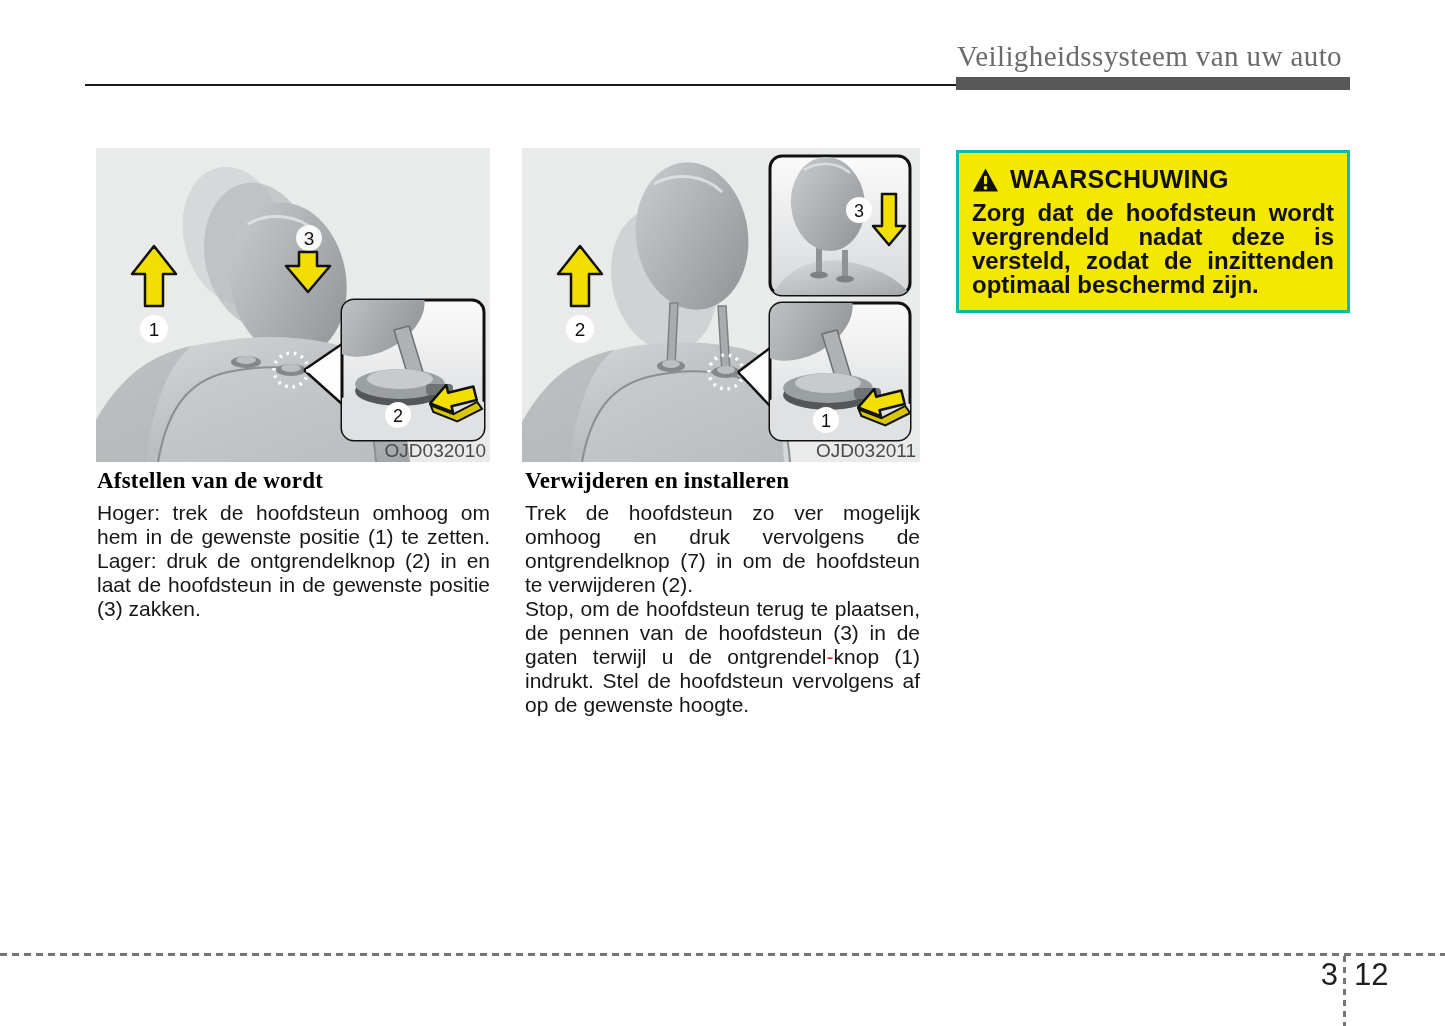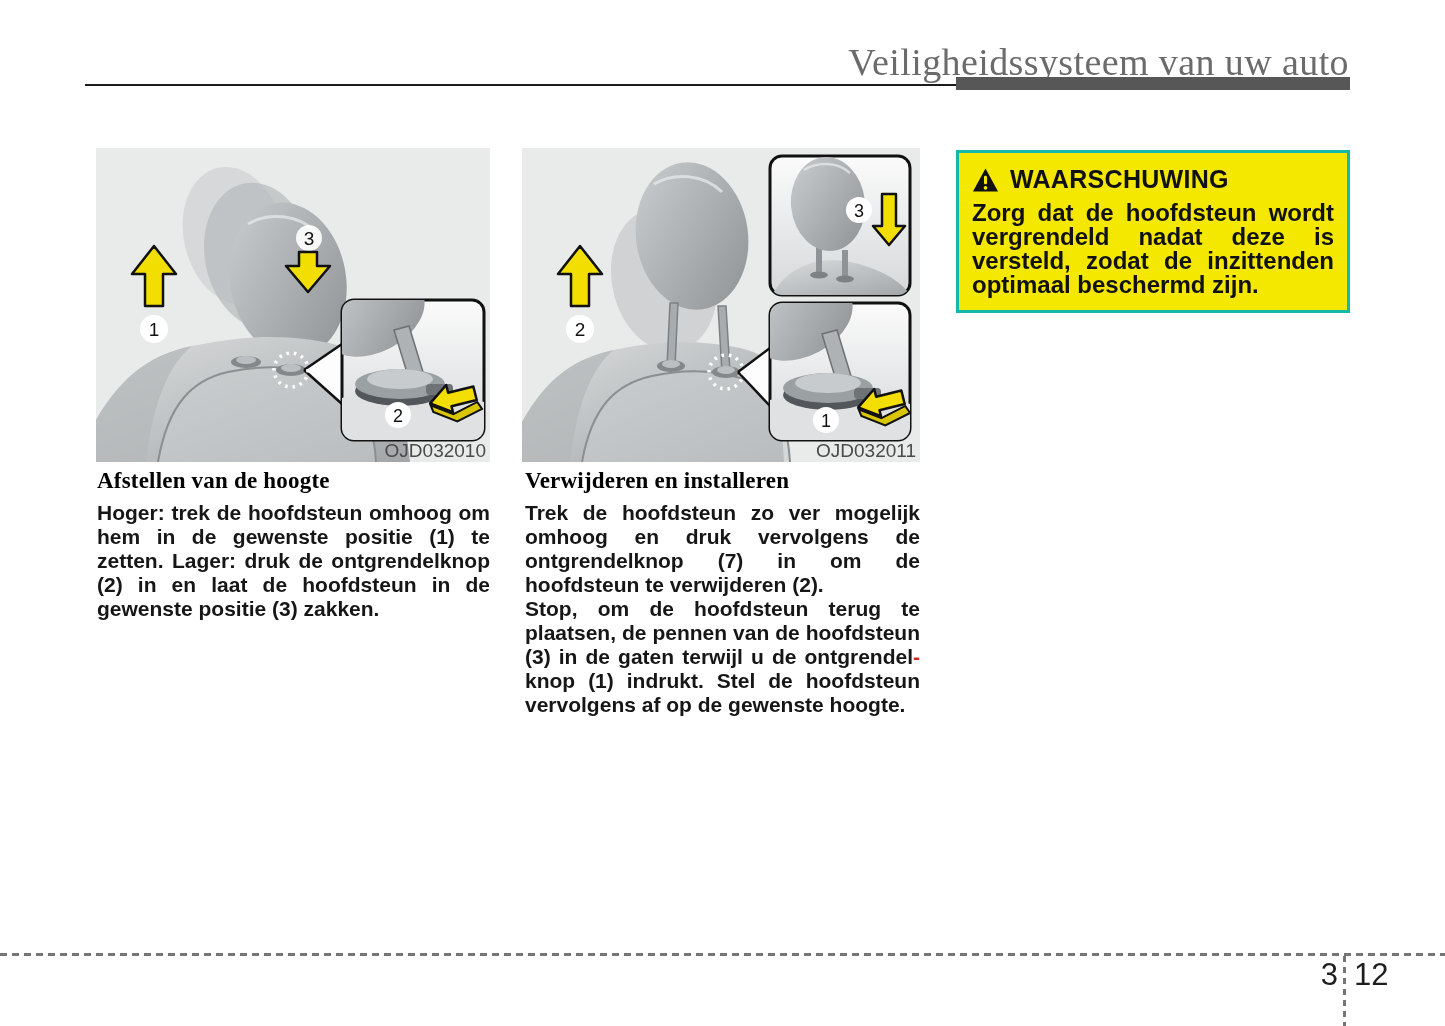--- a/index.html
+++ b/index.html
@@ -1,23 +1,23 @@
 <!DOCTYPE html>
 <html><head>
 <meta charset="utf-8">
 <style>
   * { margin:0; padding:0; box-sizing:border-box; }
   body { background:#fff; font-family:"Liberation Sans", sans-serif; }
   .page { position:relative; width:1445px; height:1026px; background:#ffffff; overflow:hidden; }
 
   
   .header-title {
-    position:absolute; top:40px; right:96px;
+    position:absolute; top:40px; right:103px;
     font-family:"Liberation Serif", serif; font-weight:400;
-    font-size:38px; color:#6b6b6b; letter-spacing:0.4px; white-space:nowrap;
+    font-size:29px; color:#6b6b6b; letter-spacing:0.4px; white-space:nowrap;
   }
   .rule-thin { position:absolute; top:84px; left:85px; width:871px; height:2px; background:#1c1c1c; }
   .rule-thick { position:absolute; top:77px; left:956px; width:394px; height:13px; background:#575757; }
 
   
   .figure { position:absolute; top:148px; }
   .figure svg { display:block; }
   #figure1 { left:96px; width:394px; height:314px; }
   #figure2 { left:522px; width:398px; height:314px; }
 
@@ -35,21 +35,21 @@
 
   
   .col { position:absolute; top:468px; }
   #col1 { left:97px;  width:393px; }
   #col2 { left:525px; width:395px; }
   .sec-heading {
     font-family:"Liberation Serif", serif; font-weight:bold;
     font-size:23px; color:#000; margin-bottom:7px; letter-spacing:0.2px;
   }
   .body-p {
-    font-size:21px; line-height:24px; color:#161616; text-align:justify;font-weight:bold;
+    font-size:21px; line-height:24px; color:#161616; text-align:justify;
   }
   .body-p + .body-p { }
   .red-hyphen { color:#CC2A1E; }
 
   
   .dash-h {
     position:absolute; left:0; top:953px; width:1445px; height:3px;
     background:repeating-linear-gradient(90deg,#757575 0 7px, transparent 7px 12px);
   }
   .dash-v {
@@ -247,21 +247,21 @@
         <path d="M12 0.5 L23.5 21.5 H0.5 Z" fill="#111"></path>
         <rect x="10.6" y="7" width="2.8" height="8" rx="1.2" fill="#F5E800"></rect>
         <circle cx="12" cy="18.2" r="1.7" fill="#F5E800"></circle>
       </svg>
       <span class="warning-title">WAARSCHUWING</span>
     </div>
     <div class="warning-body">Zorg dat de hoofdsteun wordt vergrendeld nadat deze is versteld, zodat de inzittenden optimaal beschermd zijn.</div>
   </div>
 
   <div class="col" id="col1">
-    <div class="sec-heading">Afstellen van de hoogte</div>
+    <div class="sec-heading">Afstellen van de wordt</div>
     <p class="body-p">Hoger: trek de hoofdsteun omhoog om hem in de gewenste positie (1) te zetten. Lager: druk de ontgrendelknop (2) in en laat de hoofdsteun in de gewenste positie (3) zakken.</p>
   </div>
 
   <div class="col" id="col2">
     <div class="sec-heading">Verwijderen en installeren</div>
     <p class="body-p">Trek de hoofdsteun zo ver mogelijk omhoog en druk vervolgens de ontgrendelknop (7) in om de hoofdsteun te verwijderen (2).</p>
     <p class="body-p"><span>Stop, om de hoofdsteun terug te plaatsen, de pennen van de hoofdsteun (3) in de gaten terwijl u de ontgrendel</span><span class="red-hyphen">-</span><wbr><span>knop (1) indrukt. Stel de hoofdsteun vervolgens af op de gewenste hoogte.</span></p>
   </div>
 
   <div class="dash-h"></div>

